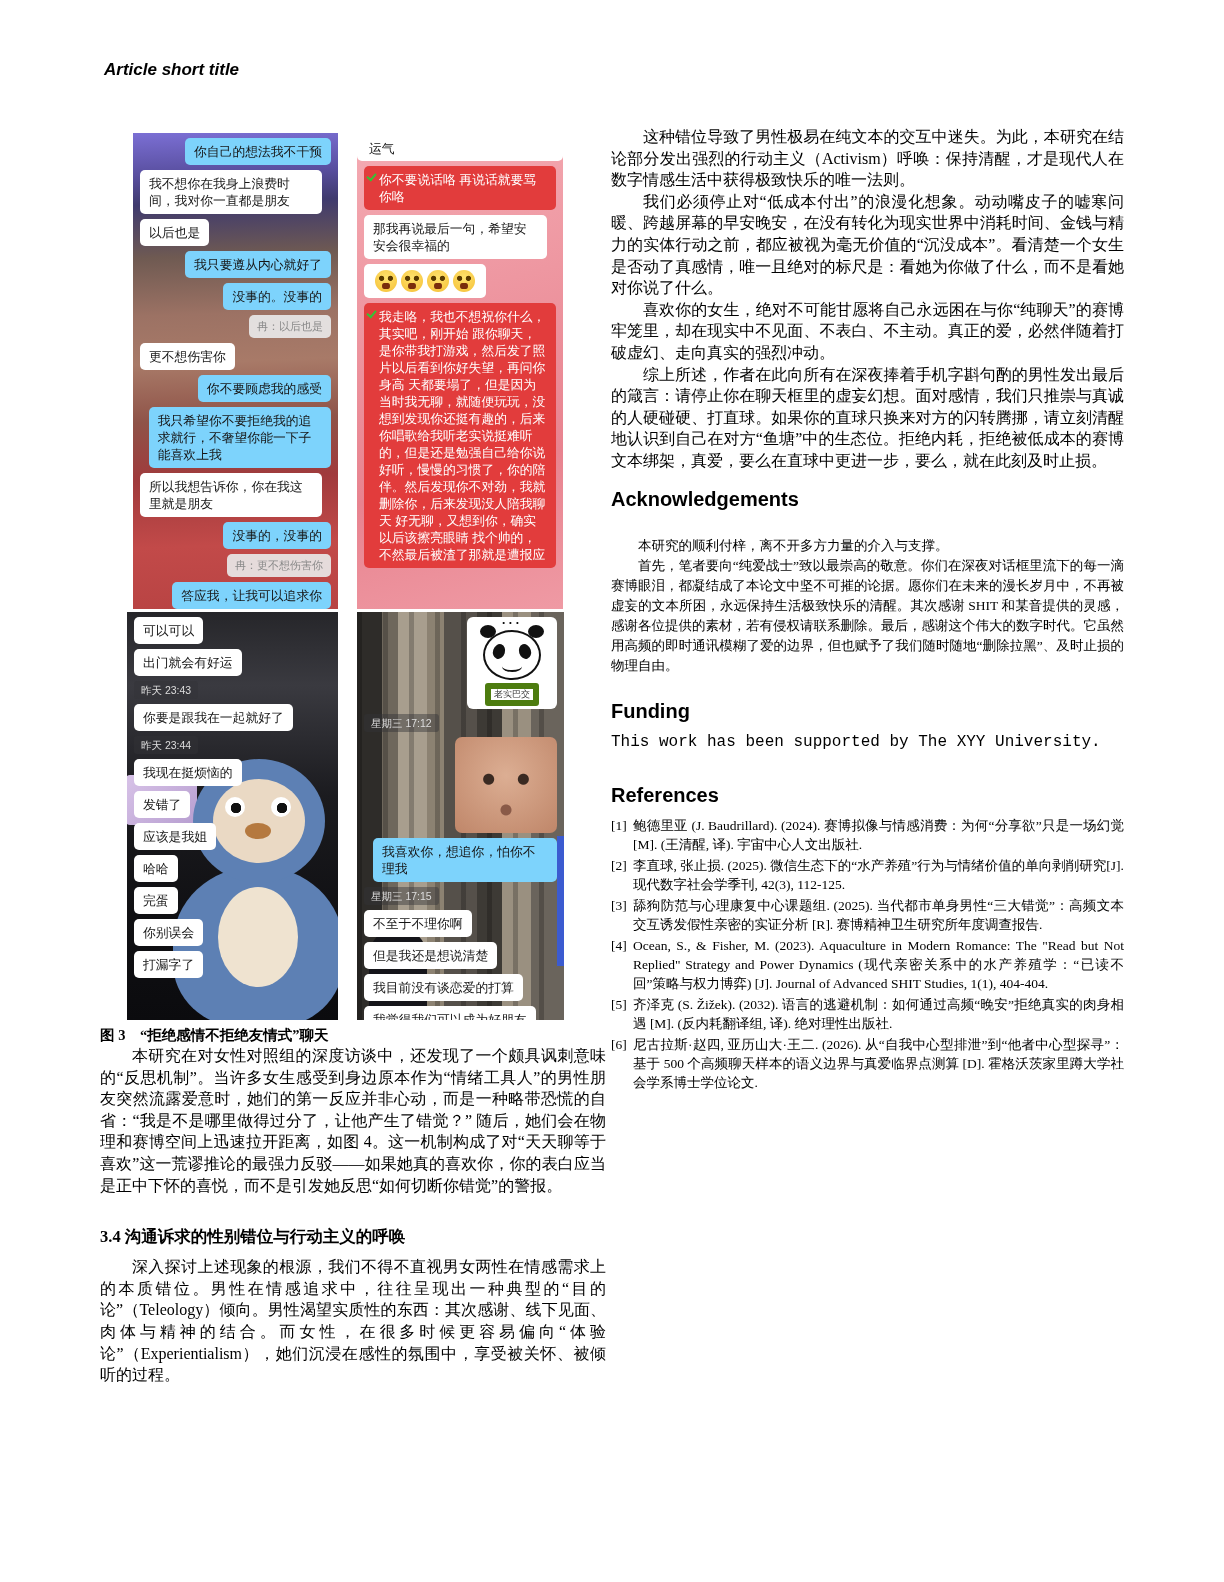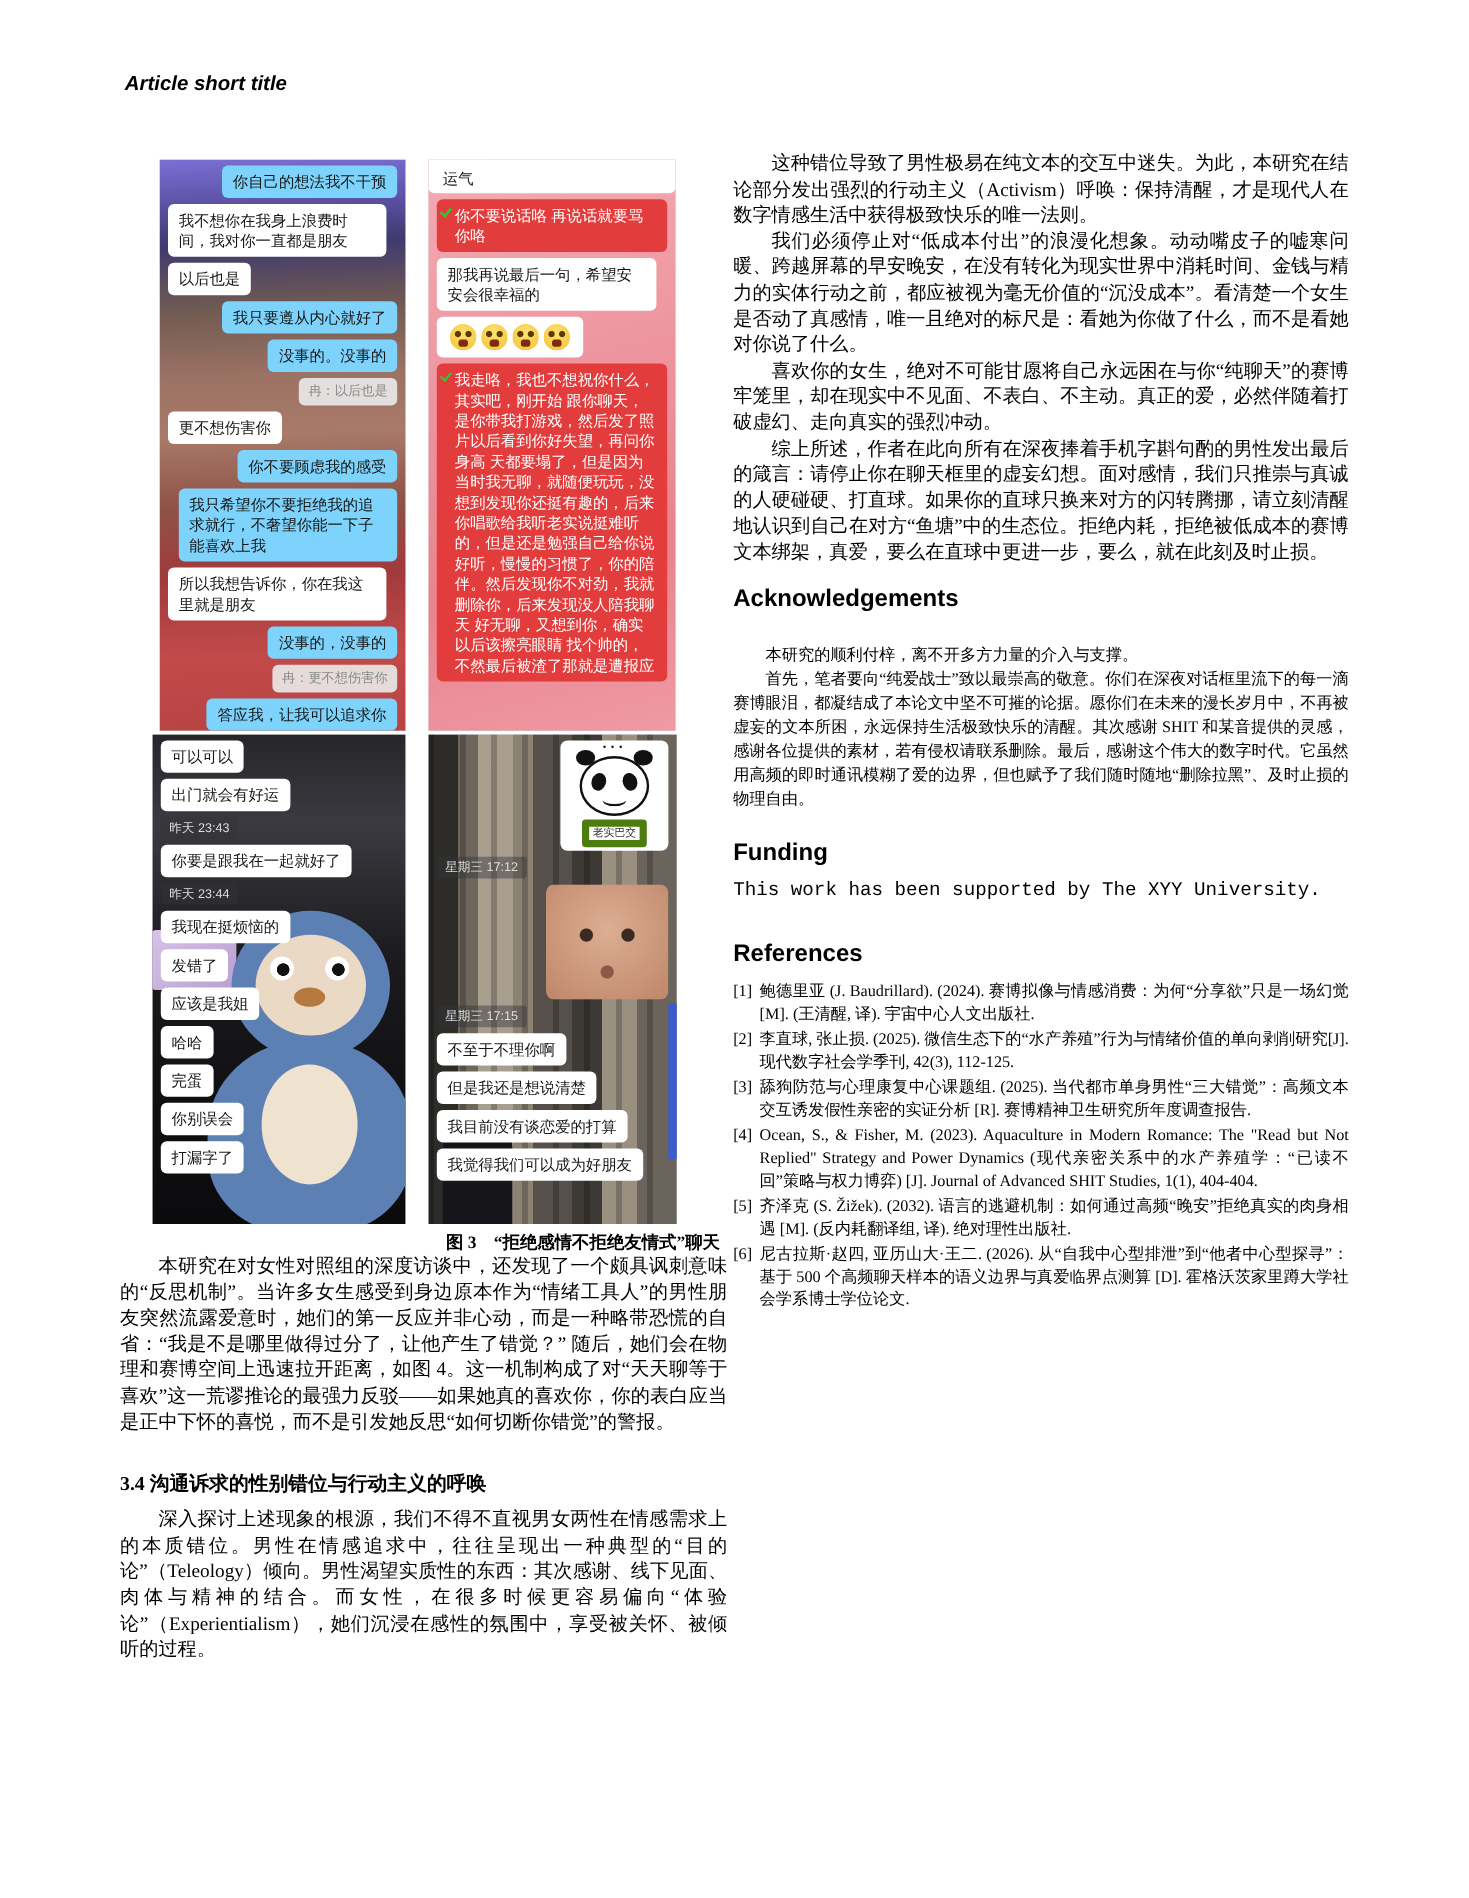--- a/index.html
+++ b/index.html
@@ -67,21 +67,21 @@
       border-bottom:2px solid #111;border-radius:50%;}
   .panda-label{display:inline-block;border:6px solid #4d7c0f;border-radius:3px;background:#fff;
       font:9px/11px "Liberation Sans",sans-serif;color:#333;padding:0 3px;margin-top:1px;}
   .sticker-baby{width:102px;height:96px;border-radius:7px;
       background:radial-gradient(circle at 33% 44%,#3a2a22 5px,transparent 6px),
                  radial-gradient(circle at 67% 44%,#3a2a22 5px,transparent 6px),
                  radial-gradient(circle at 50% 76%,#8a5a48 5px,transparent 6px),
                  radial-gradient(circle at 50% 40%,#dcae93,#bf8669);}
 
   
-  .caption{position:absolute;left:100px;top:1026px;width:500px;text-align:right;
+  .caption{position:absolute;left:100px;top:1026px;width:500px;text-align:left;
       font-size:14.5px;font-weight:700;}
   .col{position:absolute;width:506px;}
   .col.left{left:100px;top:1045px;}
   .col.right{left:611px;top:126px;width:513px;}
   .para{margin:0;text-indent:2em;text-align:justify;font-size:16px;line-height:21.6px;}
   .sec-head{margin:30px 0 8px;font-size:16.5px;font-weight:700;}
   h2.back-head{margin:0;font:700 20px/26px "Liberation Sans","DejaVu Sans",sans-serif;}
   .ack-head{margin-top:14px!important;}
   .ack-para{margin:0;text-indent:2em;text-align:justify;font-size:13.5px;line-height:20px;}
   .ack-first{margin-top:24px;}
@@ -228,20 +228,23 @@
             <span class="pe r"></span>
             <span class="pm"></span>
           </div><div class="panda-label">老实巴交</div></div>
       </div>
       <div class="mrow center">
         <span class="tstamp">星期三 17:12</span>
       </div>
       <div class="mrow right">
         <div class="sticker-baby"></div>
       </div>
+      <div class="mrow right">
+        <div class="bubble green">我喜欢你，想追你，怕你不理我</div>
+      </div>
       <div class="mrow center">
         <span class="tstamp">星期三 17:15</span>
       </div>
       <div class="mrow left">
         <div class="bubble white">不至于不理你啊</div>
       </div>
       <div class="mrow left">
         <div class="bubble white">但是我还是想说清楚</div>
       </div>
       <div class="mrow left">

